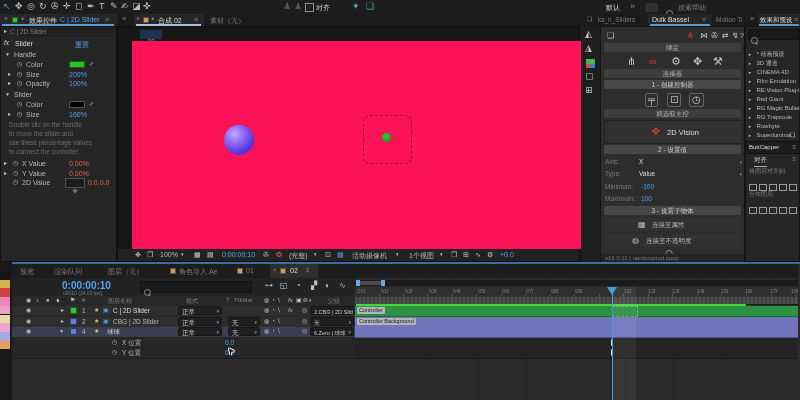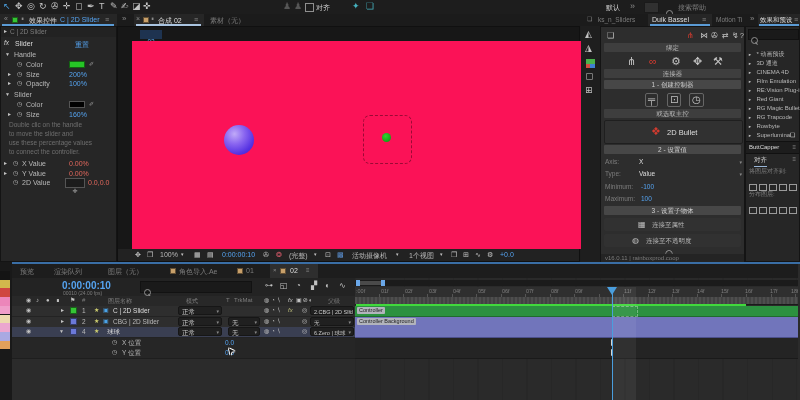--- a/index.html
+++ b/index.html
@@ -230,21 +230,21 @@
   <span class="p ic" style="left:92px;top:29px;font-size:11px;">✥</span>
   <span class="p ic" style="left:112px;top:29px;font-size:11px;">⚒</span>
   <div class="hbar" style="top:42px;"><span>连接器</span></div>
   <div class="hbar stepbar" style="top:53px;"><span>1 - 创建控制器</span></div>
   <span class="p ic" style="left:44px;top:66px;font-size:10px;border:1px solid #666;padding:1px 2px;border-radius:2px;">╤</span>
   <span class="p ic" style="left:66px;top:66px;font-size:10px;border:1px solid #666;padding:1px 2px;border-radius:2px;">⊡</span>
   <span class="p ic" style="left:88px;top:66px;font-size:10px;border:1px solid #666;padding:1px 2px;border-radius:2px;">◷</span>
   <div class="hbar" style="top:82px;"><span>或选取主控</span></div>
   <div class="p" style="left:3px;top:93px;width:137px;height:22px;background:#313131;border:1px solid #1f1f1f;border-radius:2px;">
     <span class="ic" style="position:absolute;left:46px;top:5px;font-size:11px;color:#d23b2f;">❖</span>
-    <span class="tx wh" style="position:absolute;left:62px;top:7px;font-size:7.5px;">2D Bullet</span>
+    <span class="tx wh" style="position:absolute;left:62px;top:7px;font-size:7.5px;">2D Vision</span>
   </div>
   <div class="hbar stepbar" style="top:118px;"><span>2 - 设置值</span></div>
   <div class="p" style="left:0;top:130px;width:143px;height:10px;">
     <span class="p tx dim" style="left:4px;top:1px;font-size:6.5px;">Axis:</span>
     <span class="p tx wh" style="left:38px;top:1px;font-size:6.5px;">X</span>
     <span class="caret" style="top:2px;">▾</span>
   </div>
   <div class="p" style="left:0;top:142px;width:143px;height:10px;">
     <span class="p tx dim" style="left:4px;top:1px;font-size:6.5px;">Type:</span>
     <span class="p tx wh" style="left:38px;top:1px;font-size:6.5px;">Value</span>

